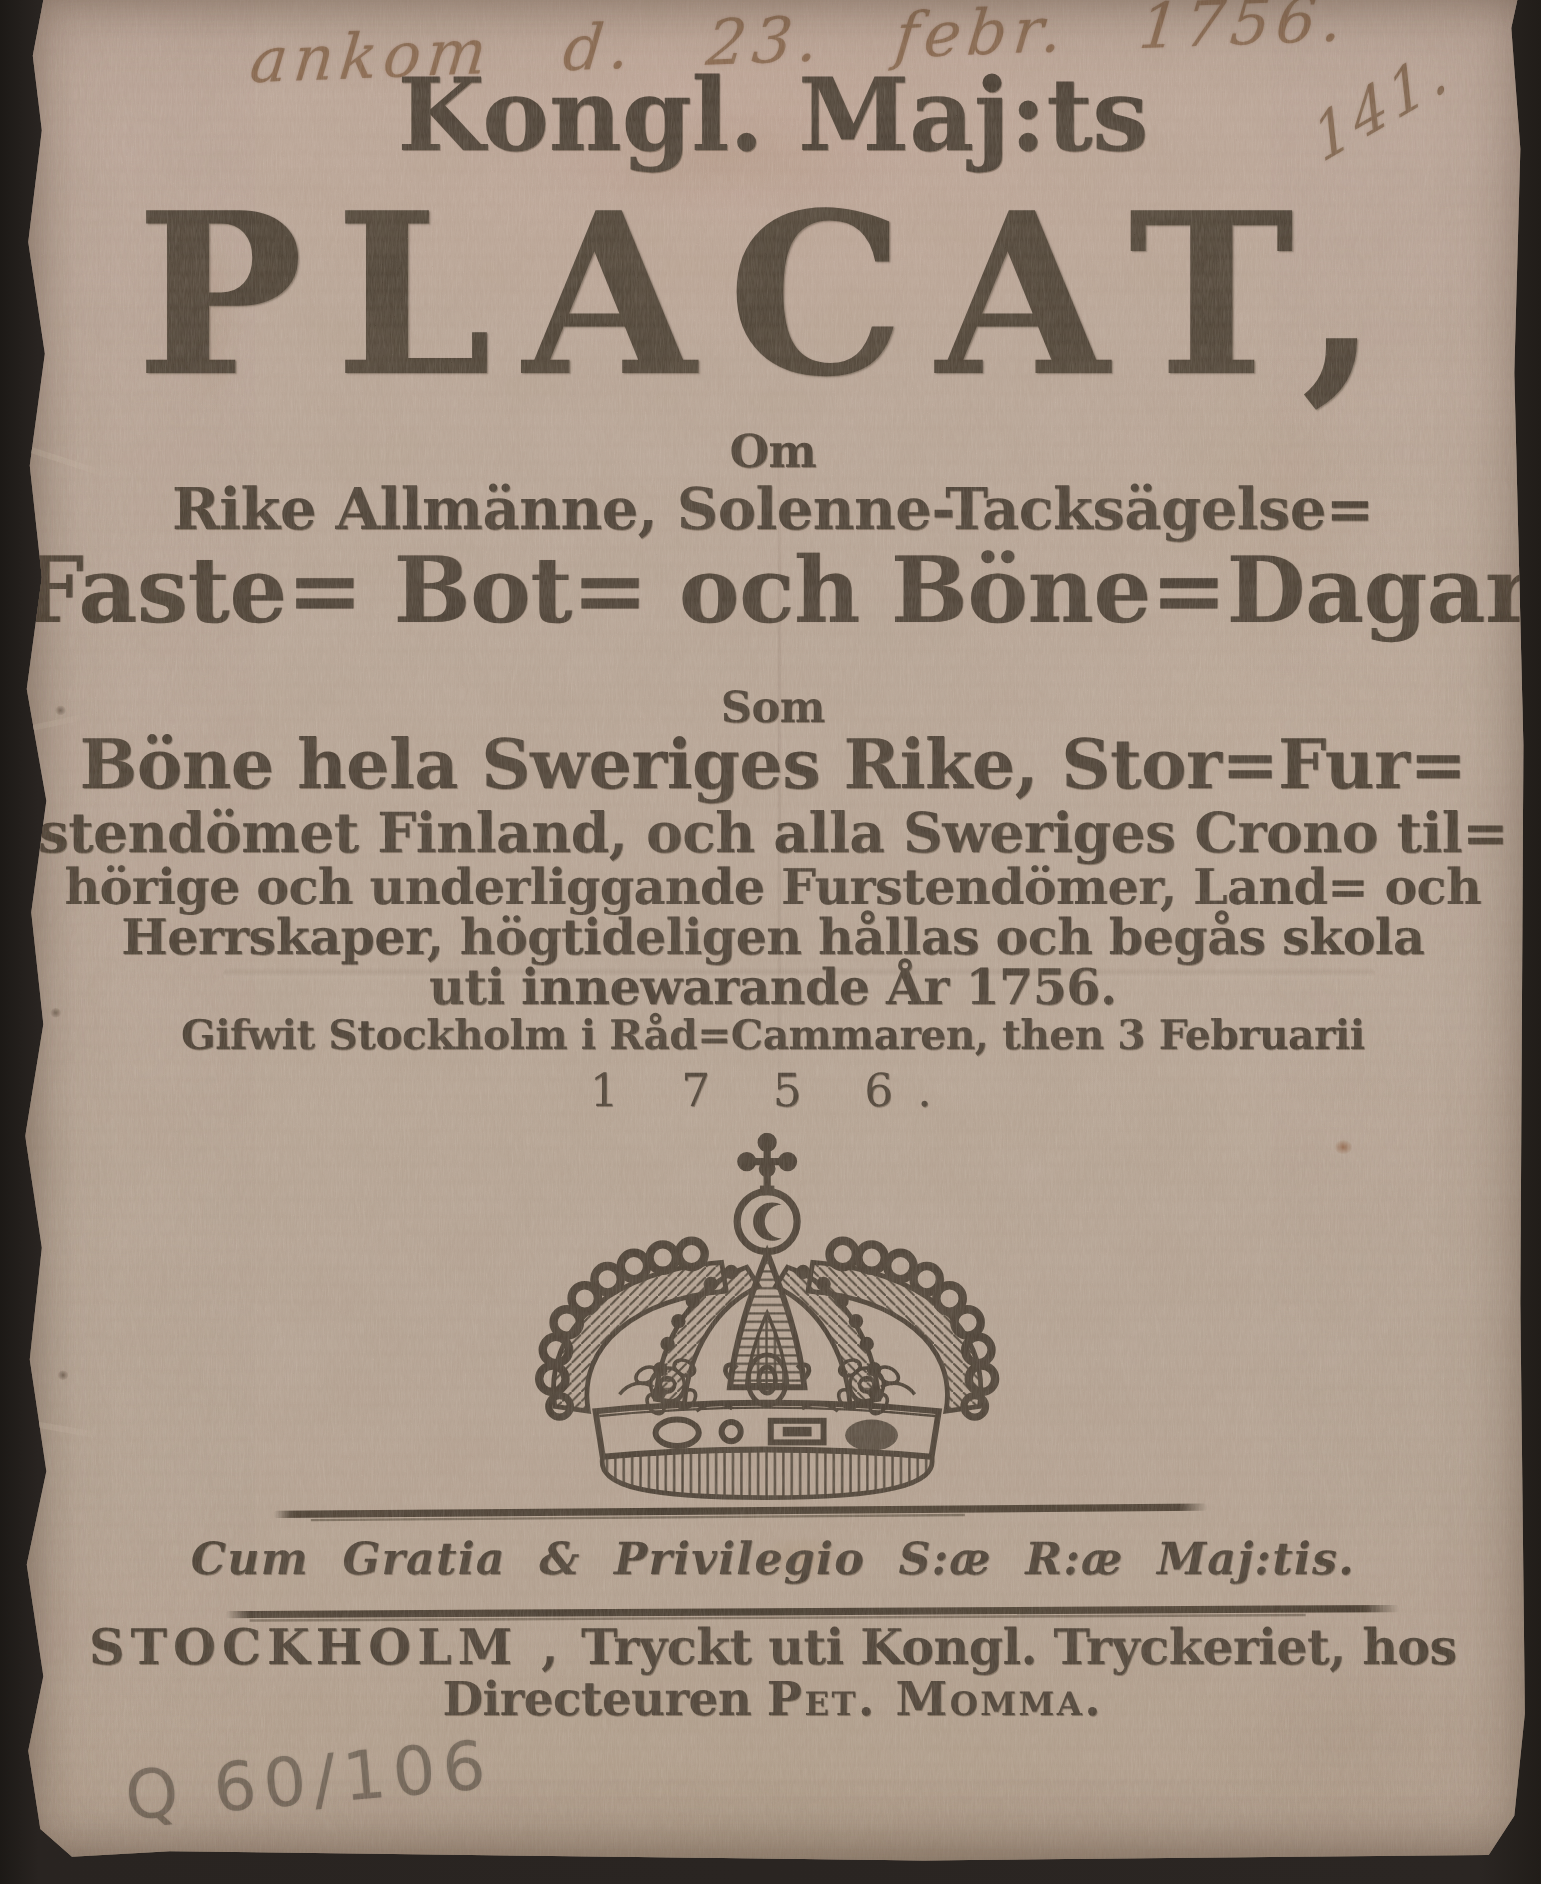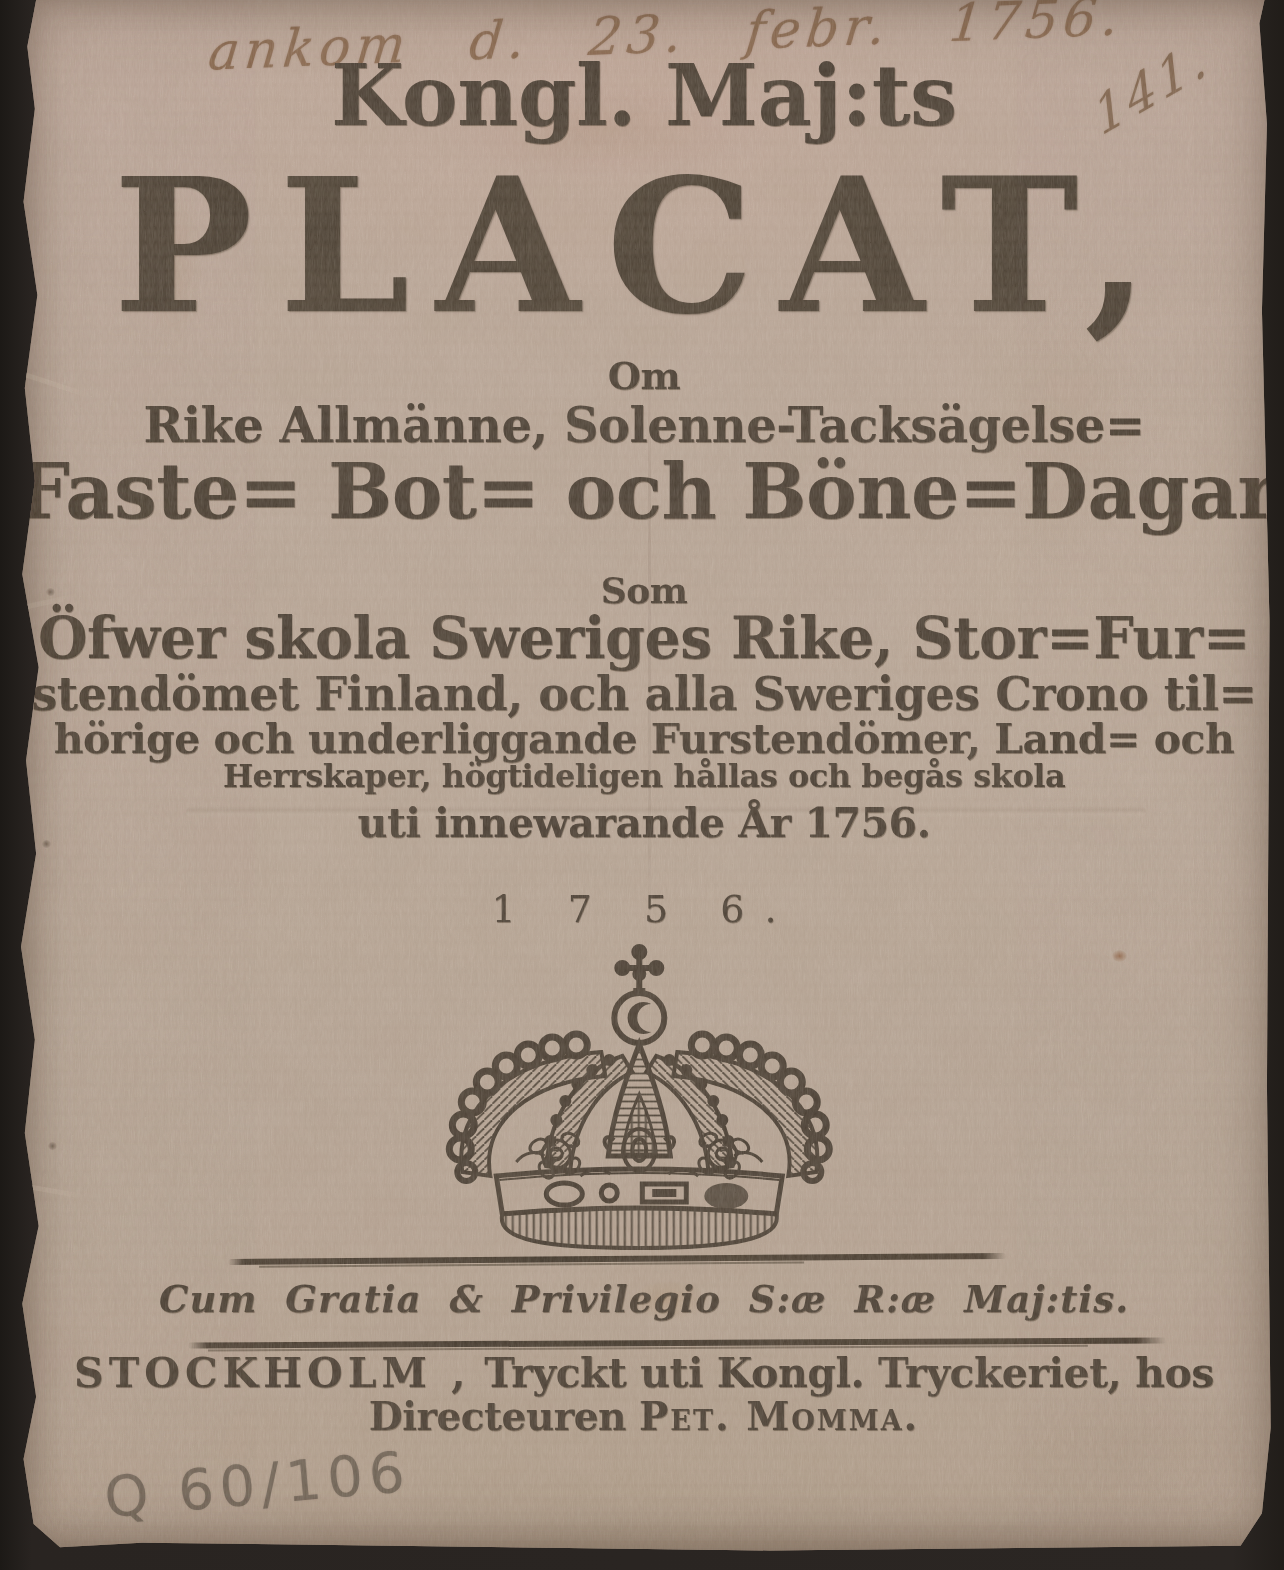--- a/index.html
+++ b/index.html
@@ -46,21 +46,21 @@
   .kicker{top:52px;font-size:84px;}
   .main-title{top:148px;font-size:186px;font-weight:700;letter-spacing:26px;
     color:#393026;text-shadow:1px 1px 1.5px rgba(45,35,22,.5);}
   .om{top:356px;font-size:38px;}
   .sub1{top:400px;font-size:48px;}
   .sub2{top:452px;font-size:76px;}
   .som{top:572px;font-size:36px;}
   .body1{top:608px;font-size:57px;}
   .body2{top:670px;font-size:46px;}
   .body3{top:718px;font-size:41px;}
-  .body4{top:760px;font-size:32px;}
+  .body4{top:760px;font-size:41px;}
   .body5{top:802px;font-size:41px;}
   .dateline{top:846px;font-size:34px;}
   .year-spaced{top:890px;font-size:38px;letter-spacing:20px;}
   .privilege{top:1280px;font-size:37px;font-style:italic;font-weight:600;
     letter-spacing:1px;word-spacing:14px;}
   .imprint1{top:1352px;font-size:41px;}
   .imprint1 .city{font-weight:600;letter-spacing:5px;}
   .imprint2{top:1396px;font-size:39px;}
   .imprint2 .printer{font-variant:small-caps;font-weight:600;letter-spacing:2px;}
   .shelfmark{position:absolute;top:1452px;left:88px;font-family:"DejaVu Sans",sans-serif;
@@ -111,25 +111,26 @@
 
     <div class="hand-note">ankom d. 23. febr. 1756.</div>
     <div class="folio-num">141.</div>
 
     <div class="line fraktur kicker">Kongl. Maj:ts</div>
     <div class="line roman main-title">PLACAT,</div>
     <div class="line fraktur om">Om</div>
     <div class="line fraktur sub1">Rike Allmänne, Solenne-Tacksägelse=</div>
     <div class="line fraktur sub2">Faste= Bot= och Böne=Dagar,</div>
     <div class="line fraktur som">Som</div>
-    <div class="line fraktur body1">Öfwer skola Sweriges Rike, Stor=Fur=</div>
+    <div class="line fraktur body1">Böne hela Sweriges Rike, Stor=Fur=</div>
     <div class="line fraktur body2">stendömet Finland, och alla Sweriges Crono til=</div>
     <div class="line fraktur body3">hörige och underliggande Furstendömer, Land= och</div>
     <div class="line fraktur body4">Herrskaper, högtideligen hållas och begås skola</div>
     <div class="line fraktur body5">uti innewarande År 1756.</div>
+    <div class="line fraktur dateline">Gifwit Stockholm i Råd=Cammaren, then 3 Februarii</div>
     <div class="line roman year-spaced">1 7 5 6.</div>
 
     <div class="crown-wrap">
       <svg width="470" height="308" viewBox="0 0 470 308">
         <defs>
           <pattern id="pv" width="7" height="7" patternUnits="userSpaceOnUse">
             <path d="M3.5,0V7" stroke="#3b332a" stroke-width="2"></path>
           </pattern>
           <pattern id="ph" width="7" height="7" patternUnits="userSpaceOnUse">
             <path d="M0,3.5H7" stroke="#3b332a" stroke-width="1.8"></path>

